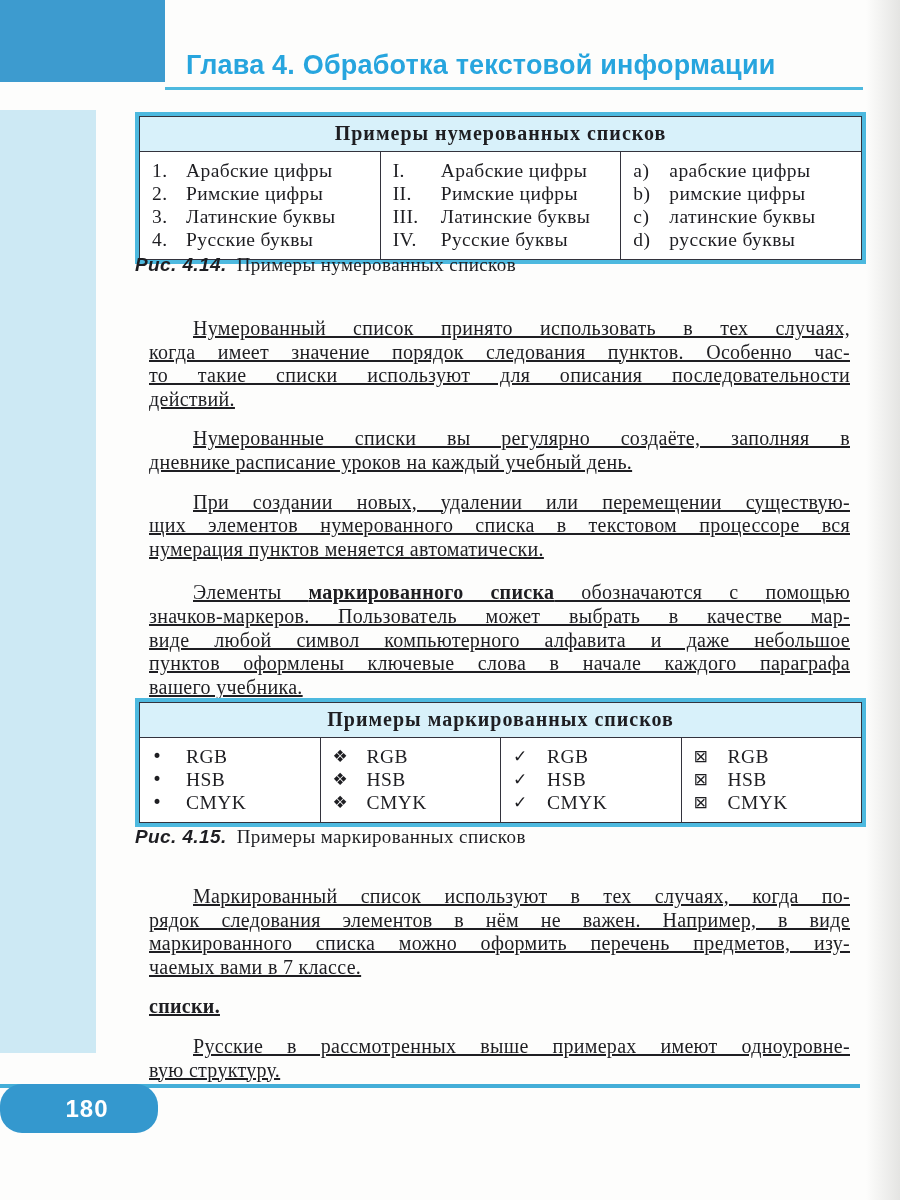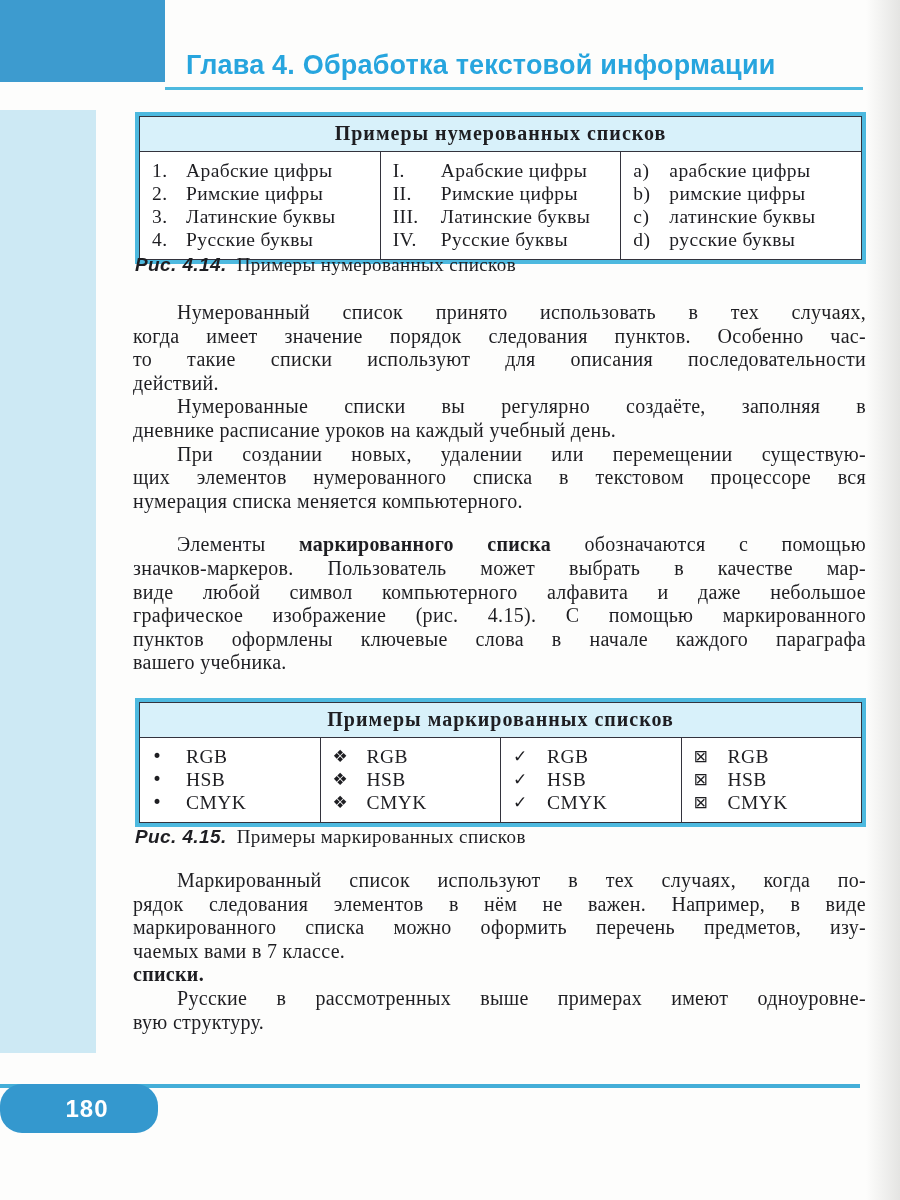--- a/index.html
+++ b/index.html
@@ -49,21 +49,21 @@
   
   .caption { position:absolute; left:135px; font-size:19px; letter-spacing:0.4px; }
   .cap1 { top:254px; }
   .cap2 { top:826px; }
   .cap-label { font-family:"Liberation Sans", sans-serif; font-weight:bold; font-size:19px; margin-right:10px;font-style:italic; }
 
   
   .textblock { position:absolute; left:133px; width:733px; }
   .tb1 { top:301px; }
   .tb2 { top:869px; }
-  .para { margin:0; }
+  .para { margin:16px;text-decoration:underline; }
   .para.gap { margin-top:20px; }
   .line {
     font-size:20px; line-height:23.6px; letter-spacing:0.3px;
     text-align:justify; text-align-last:justify;
   }
   .line.last { text-align-last:left; }
   .line.first { text-indent:44px; }
   .line b { font-weight:bold; }
 </style>
 </head>
@@ -150,27 +150,26 @@
         <div class="line">то такие списки используют для описания последовательности</div>
         <div class="line last">действий.</div>
       </div>
       <div class="para">
         <div class="line first">Нумерованные списки вы регулярно создаёте, заполняя в</div>
         <div class="line last">дневнике расписание уроков на каждый учебный день.</div>
       </div>
       <div class="para">
         <div class="line first">При создании новых, удалении или перемещении существую-</div>
         <div class="line">щих элементов нумерованного списка в текстовом процессоре вся</div>
-        <div class="line last">нумерация списка меняется компьютерного.</div>
+        <div class="line last">нумерация пунктов меняется автоматически.</div>
       </div>
       <div class="para gap">
         <div class="line first">Элементы <b>маркированного списка</b> обозначаются с помощью</div>
         <div class="line">значков-маркеров. Пользователь может выбрать в качестве мар-</div>
         <div class="line">виде любой символ компьютерного алфавита и даже небольшое</div>
-        <div class="line">графическое изображение (рис. 4.15). С помощью маркированного</div>
         <div class="line">пунктов оформлены ключевые слова в начале каждого параграфа</div>
         <div class="line last">вашего учебника.</div>
       </div>
     </div>
 
   <div class="xtable t2">
     <div class="xtable-inner">
       <div class="xtable-title">Примеры маркированных списков</div>
       <div class="xtable-body" id="t2body">
           <div class="xcol">

